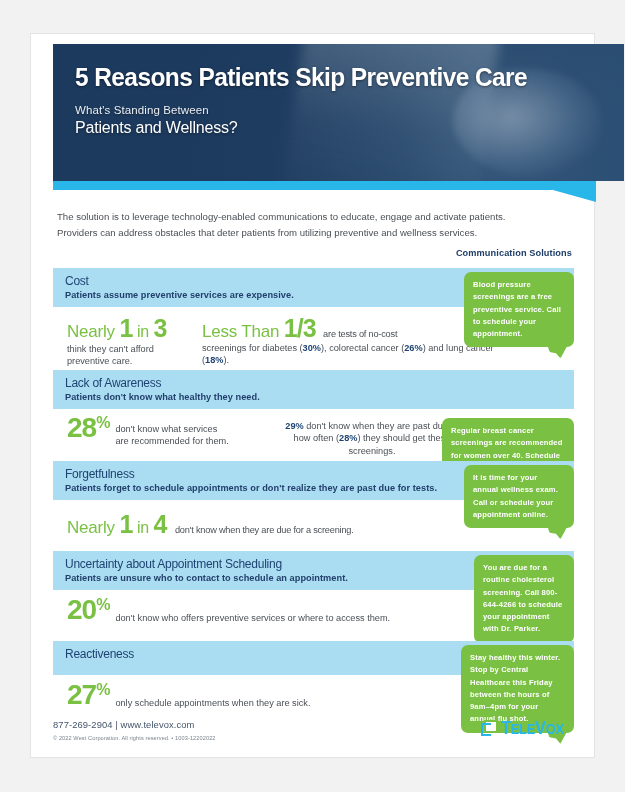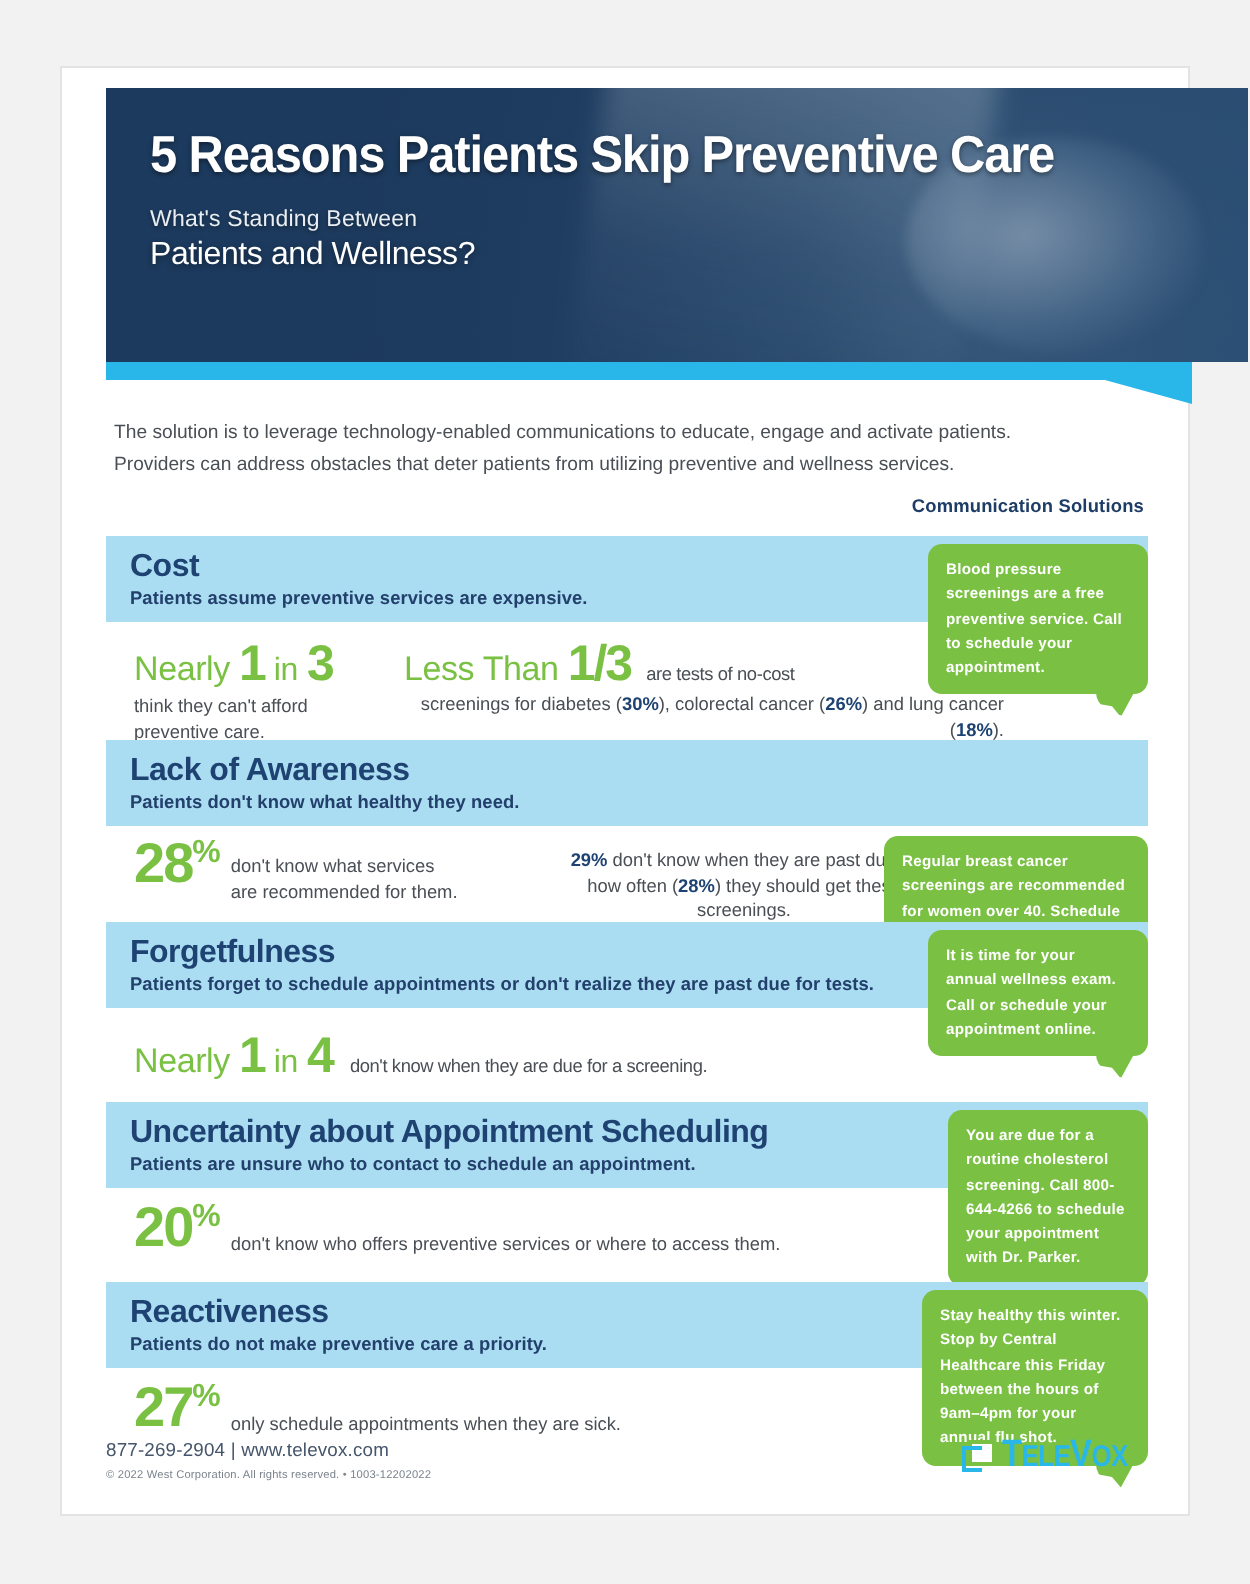--- a/index.html
+++ b/index.html
@@ -83,21 +83,21 @@
   }
 
   
   .section { position:absolute; left:22px; width:521px; }
   .band {
     background:#aadcf2;
     padding:7px 0 7px 12px;
     min-height:34px;
   }
   .band h2 {
-    color:#1e4372; font-size:16px; font-weight:bold;
+    color:#1e4372; font-size:12px; font-weight:normal;
     letter-spacing:-.25px; line-height:1.15;
   }
   .band p {
     color:#22406b; font-size:9.2px; font-weight:bold;
     margin-top:1px; letter-spacing:.05px;
   }
   .body-row { position:relative; padding:9px 0 0 14px; }
 
   
   .stat-big {
@@ -194,21 +194,21 @@
             <div>think they can't afford</div>
             <div>preventive care.</div>
           </div>
         </div>
         <div style="width:300px;">
           <div class="nearly-line">
             <span>Less Than</span>
             <span class="num">1/3</span>
             <span class="sub-text" style="margin-left:3px;">are tests of no-cost</span>
           </div>
-          <div class="sub-text" style="margin-top:1px;text-align:right;">
+          <div class="sub-text" style="margin-top:1px;">
             <span>screenings for diabetes (</span><span class="navy-b">30%</span><span>), colorectal cancer (</span><span class="navy-b">26%</span><span>) and lung cancer (</span><span class="navy-b">18%</span><span>).</span>
           </div>
         </div>
       </div>
     </div>
     <div class="bubble" style="right:0; top:4px; width:110px;">Blood pressure screenings are a free preventive service. Call to schedule your appointment.</div>
   </div>
 
   <div class="section" style="top:336px;">
     <div class="band">
@@ -259,21 +259,20 @@
         <div class="stat-big"><span>20</span><span class="stat-pct">%</span></div>
         <div class="sub-text" style="margin:16px 0 0 6px;">don't know who offers preventive services or where to access them.</div>
       </div>
     </div>
     <div class="bubble" style="right:0; top:4px; width:100px;">You are due for a routine cholesterol screening. Call 800-644-4266 to schedule your appointment with Dr. Parker.</div>
   </div>
 
   <div class="section" style="top:607px;">
     <div class="band">
       <h2>Reactiveness</h2>
-      <p>Patients do not make preventive care a priority.</p>
     </div>
     <div class="body-row" style="padding-top:6px;">
       <div class="flexrow">
         <div class="stat-big"><span>27</span><span class="stat-pct">%</span></div>
         <div class="sub-text" style="margin:16px 0 0 6px;">only schedule appointments when they are sick.</div>
       </div>
     </div>
     <div class="bubble" style="right:0; top:4px; width:113px;">Stay healthy this winter. Stop by Central Healthcare this Friday between the hours of 9am–4pm for your annual flu shot.</div>
   </div>
 

